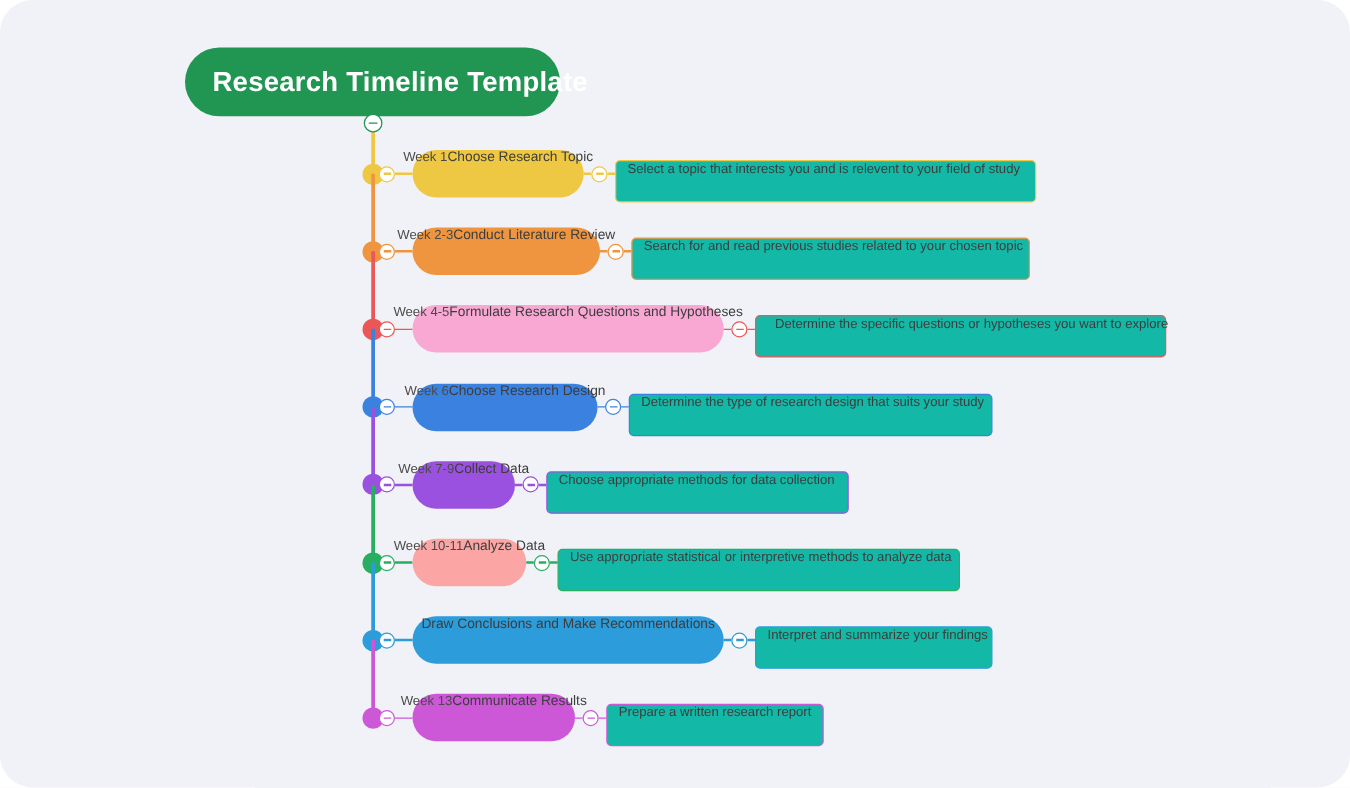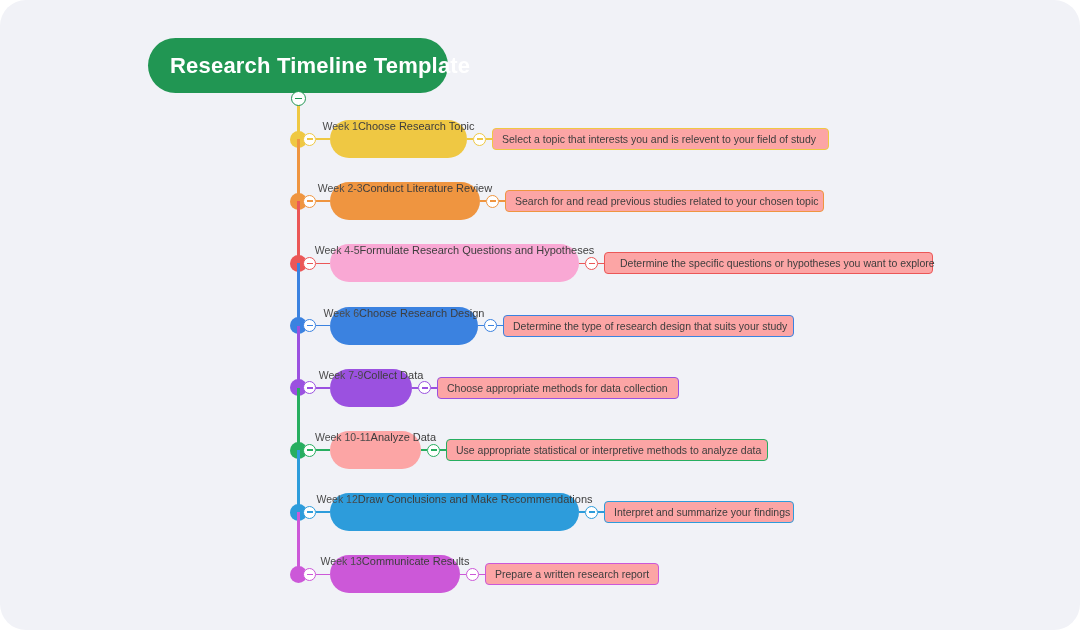--- a/index.html
+++ b/index.html
@@ -123,27 +123,26 @@
   }
   .pill .tk {
     font-size: 11px;
     color: #3d3d3d;
     line-height: 13px;
     white-space: nowrap;
   }
 
   .detail {
     position: absolute;
-    height: 22px;
+    height: 34px;
     border-radius: 4px;
-    background: #fca5a5;
+    background: #14b8a6;
     border-width: 1.3px;
     border-style: solid;
     display: flex;
-    align-items: center;
     padding: 0 9px;
   }
   .detail span {
     font-size: 10.5px;
     color: #3d3d3d;
     white-space: nowrap;
     line-height: 12px;
   }
 </style>
 </head>
@@ -269,21 +268,20 @@
       <div class="detail" style="left: 446px; top: 439px; width: 322px; border-color: rgb(39, 174, 96);">
         <span>Use appropriate statistical or interpretive methods to analyze data</span>
       </div>
       <div class="node-dot" style="top: 503.7px; background: rgb(45, 156, 219);"></div>
       <div class="connector" style="left: 305px; top: 511.3px; background: rgb(45, 156, 219);"></div>
       <div class="toggle" style="left: 303px; top: 505.7px; border-color: rgb(45, 156, 219);">
         <div class="minus" style="background: rgb(45, 156, 219);"></div>
       </div>
       <div class="connector" style="left: 316px; top: 511.3px; width: 14px; background: rgb(45, 156, 219);"></div>
       <div class="pill" style="left: 330px; top: 493.2px; width: 249px; background: rgb(45, 156, 219);">
-        <div class="wk">Week 12</div>
         <div class="tk">Draw Conclusions and Make Recommendations</div>
       </div>
       <div class="connector" style="left: 579px; top: 511.3px; width: 6px; background: rgb(45, 156, 219);"></div>
       <div class="toggle" style="left: 585px; top: 505.7px; border-color: rgb(45, 156, 219);">
         <div class="minus" style="background: rgb(45, 156, 219);"></div>
       </div>
       <div class="connector" style="left: 598px; top: 511.3px; width: 6px; background: rgb(45, 156, 219);"></div>
       <div class="detail" style="left: 604px; top: 501.2px; width: 190px; border-color: rgb(45, 156, 219);">
         <span>Interpret and summarize your findings</span>
       </div>

